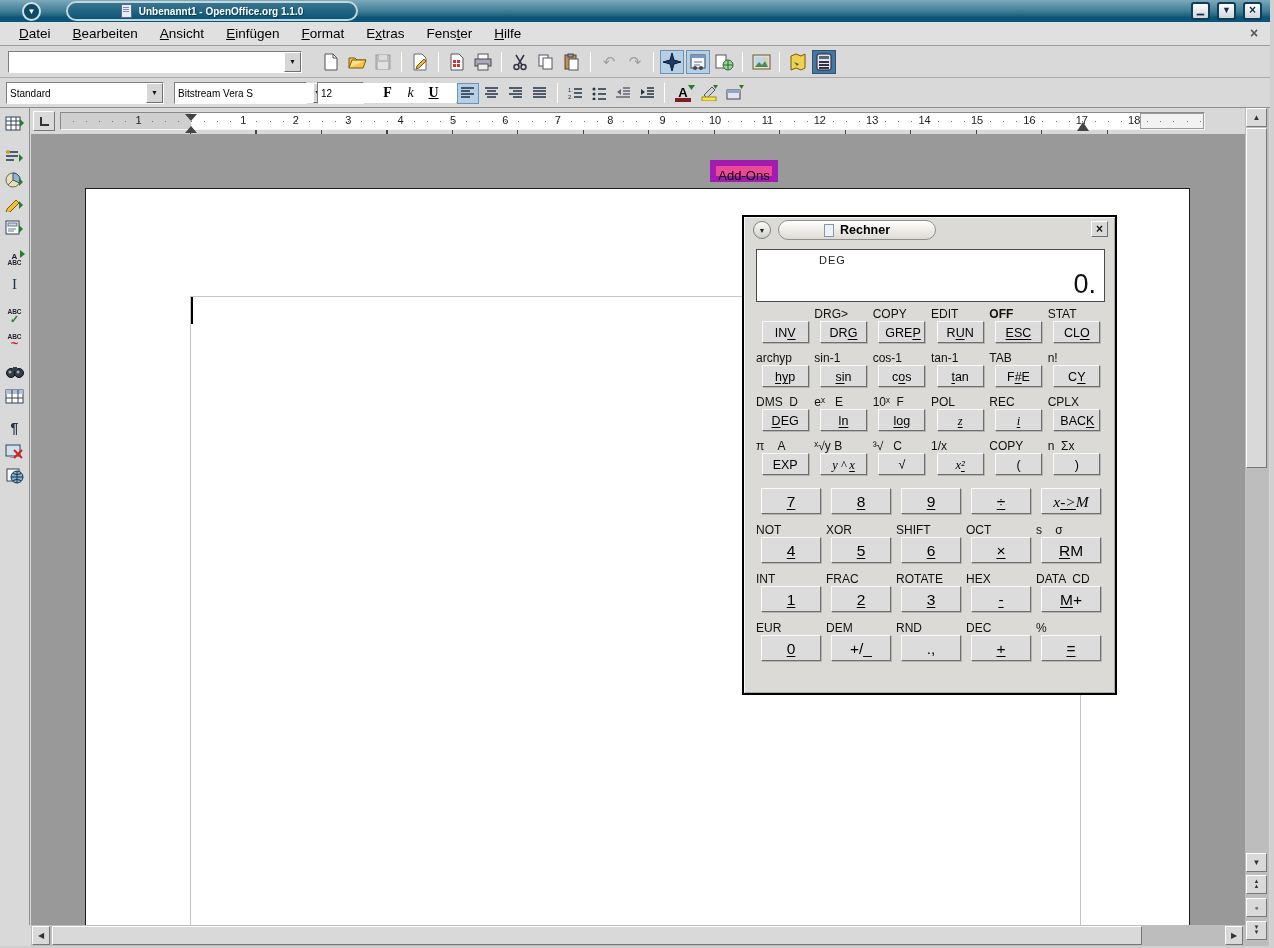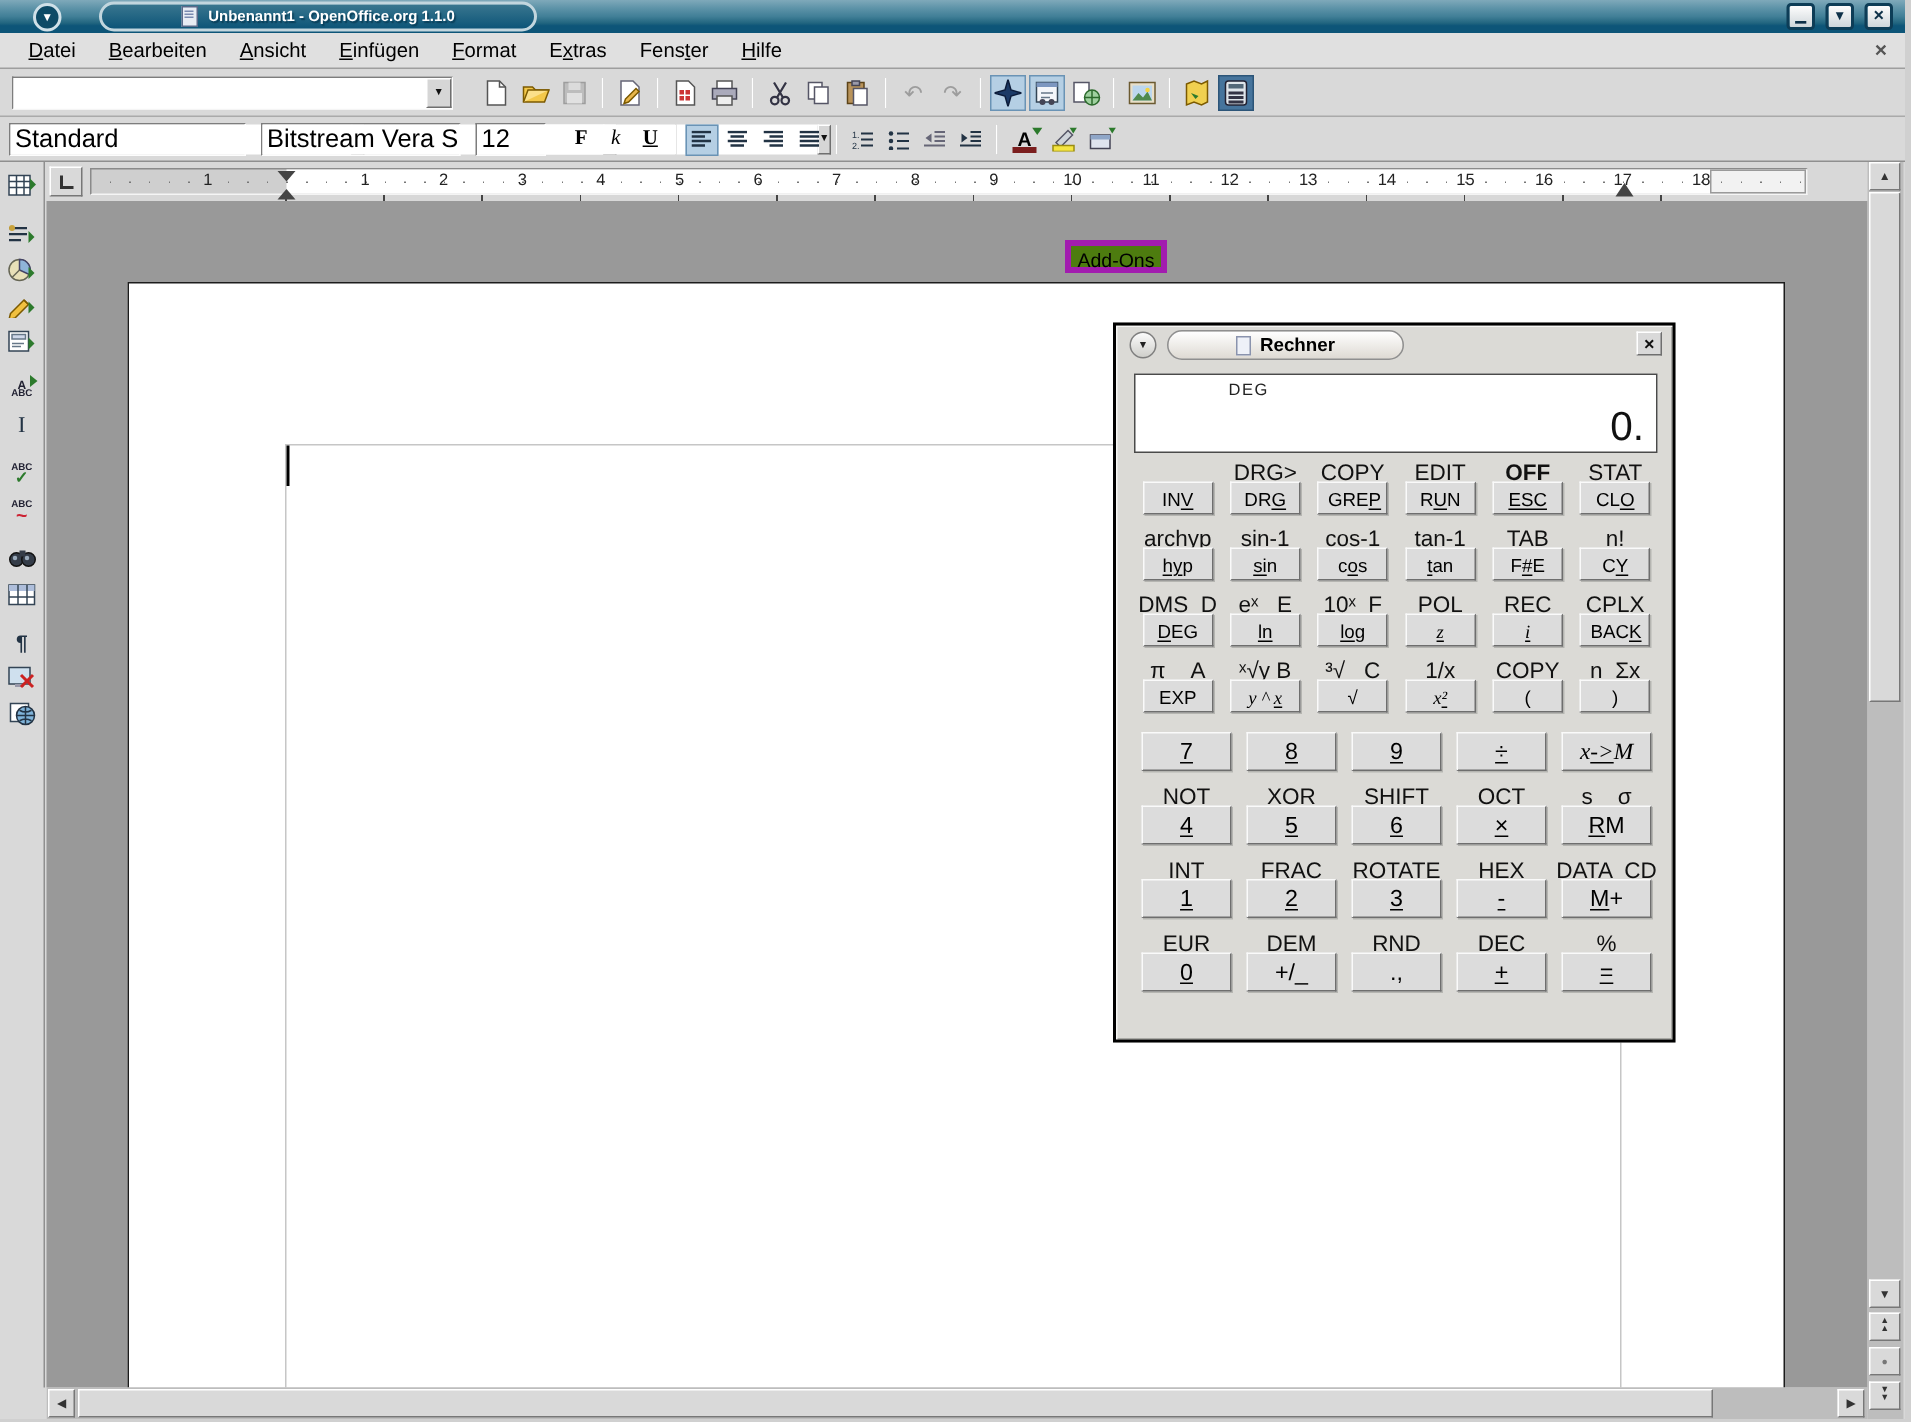--- a/index.html
+++ b/index.html
@@ -28,36 +28,36 @@
   .menu-item{padding:2px 11px;white-space:nowrap;}
   .menubar-close{position:absolute;right:12px;top:3px;width:16px;height:16px;color:#555;
     font-size:14px;line-height:16px;text-align:center;font-weight:bold;}
 
   
   .funcbar{position:absolute;left:0;top:47px;width:1274px;height:31px;background:#d9d9d9;
     border-bottom:1px solid #aaa;display:flex;align-items:center;padding-left:8px;}
   .objbar{position:absolute;left:0;top:79px;width:1274px;height:29px;background:#d9d9d9;
     border-bottom:1px solid #8f8f8f;display:flex;align-items:center;padding-left:6px;}
   .combo{display:flex;height:22px;border:1px solid;border-color:#7d7d7d #fdfdfd #fdfdfd #7d7d7d;background:#fff;}
-  .combo input{border:none;outline:none;flex:1;font-size:17px;font-family:"Liberation Sans",sans-serif;padding:0 3px;background:#fff;}
+  .combo input{border:none;outline:none;flex:1;font-size:10px;font-family:"Liberation Sans",sans-serif;padding:0 3px;background:#fff;}
   .combo .drop{width:17px;background:#d6d6d6;border:1px solid;border-color:#fff #6f6f6f #6f6f6f #fff;
     font-size:7px;line-height:18px;text-align:center;color:#111;}
   .tbico{width:24px;height:24px;display:flex;align-items:center;justify-content:center;margin:0 1px;position:relative;}
   .tbico.pressed{background:#b5cfe4;border:1px solid #6a93b5;}
   .tbico.pressed-dark{background:#46749c;border:1px solid #2c5578;}
   .tbico.disabled{opacity:.4;filter:grayscale(1);}
   .sep{width:1px;height:20px;background:#9a9a9a;border-right:1px solid #fff;margin:0 5px;}
   .glyph{font-size:15px;color:#444;}
   .fmt-letter{width:21px;height:21px;text-align:center;margin:0 1px;font-size:14px;color:#000;display:flex;align-items:center;justify-content:center;}
   .fmt-letter.b{font-weight:bold;font-family:"Liberation Serif",serif;}
   .fmt-letter.i{font-style:italic;font-family:"Liberation Serif",serif;}
   .fmt-letter.u{text-decoration:underline;font-family:"Liberation Serif",serif;font-weight:bold;}
   .alignico{width:22px;height:21px;display:flex;align-items:center;justify-content:center;margin:0 1px;}
   .alignico.pressed{background:#b5cfe4;border:1px solid #6a93b5;}
-  .tooltip{position:absolute;left:710px;top:81px;width:68px;height:22px;background:#4d7c0f;border:4px solid #a21caf;
+  .tooltip{position:absolute;left:710px;top:81px;width:68px;height:22px;background:#ec4899;border:6px solid #a21caf;
     font-size:13px;line-height:20px;text-align:center;color:#000;z-index:40;}
 
   
   .leftbar{position:absolute;left:0;top:108px;width:30px;height:840px;background:#d9d9d9;
     border-right:1px solid #8f8f8f;display:flex;flex-direction:column;align-items:center;padding-top:4px;}
   .lbico{width:24px;height:24px;display:flex;align-items:center;justify-content:center;position:relative;}
   .lbgap{height:8px;}
   .microtxt{font-size:6.5px;font-weight:bold;color:#223;line-height:6px;text-align:center;}
 
   
@@ -120,21 +120,21 @@
     font-size:12px;line-height:14px;font-weight:bold;color:#111;}
   .calc-display{position:absolute;left:12px;top:32px;width:349px;height:53px;background:#fff;border:1px solid #4a4a4a;}
   .calc-mode{position:absolute;left:62px;top:4px;font-size:11px;color:#222;letter-spacing:1px;}
   .calc-value{position:absolute;right:8px;bottom:1px;font-size:27px;color:#111;}
   .calc-grid{position:absolute;left:12px;width:350px;}
   .grid-top{top:90px;}
   .grid-bottom{top:271px;}
   .tagrow{display:flex;height:14px;}
   .keyrow{display:flex;margin-bottom:7px;}
   .grid-top .tagrow span,.grid-top .keyrow{height:auto;}
-  .tagcell{flex:1;text-align:center;font-size:15px;color:#111;white-space:pre;overflow:visible;}
+  .tagcell{flex:1;font-size:12px;color:#111;white-space:pre;overflow:visible;}
   .keycell{flex:1;display:flex;justify-content:center;}
   .calc-key{background:#dcdcdc;border:1px solid;border-color:#fafafa #6e6e6e #6e6e6e #fafafa;
     box-shadow:1px 1px 0 #b5b5b1;color:#000;text-align:center;white-space:pre;}
   .grid-top .calc-key{width:47px;height:22px;font-size:12.5px;line-height:20px;}
   .grid-top .keyrow{height:23px;}
   .grid-bottom .calc-key{width:60px;height:26px;font-size:15.5px;line-height:24px;}
   .grid-bottom .keyrow{height:27px;margin-bottom:8px;}
   .calc-key u{text-underline-offset:2px;}
   .ital{font-style:italic;font-family:"Liberation Serif",serif;}
   .boldtag{font-weight:bold;}

